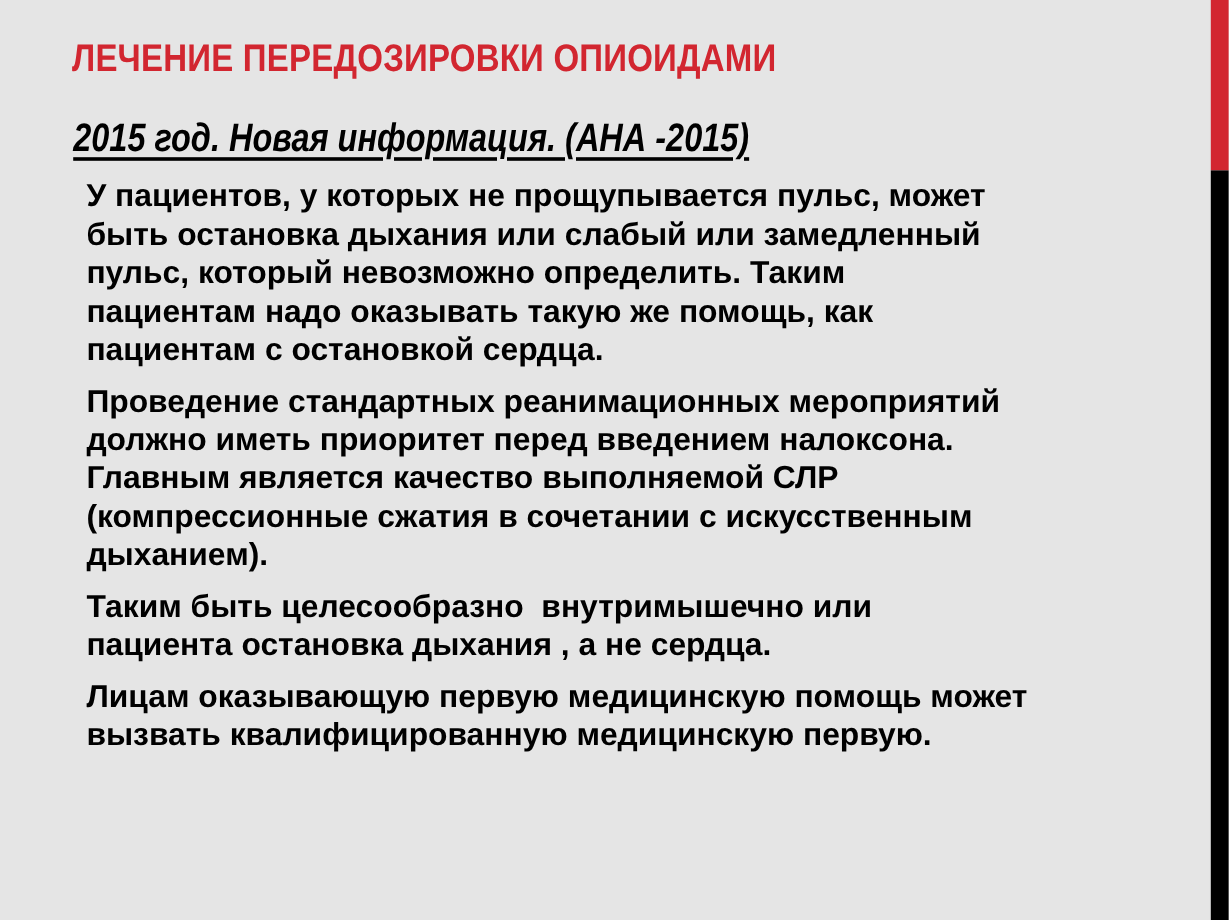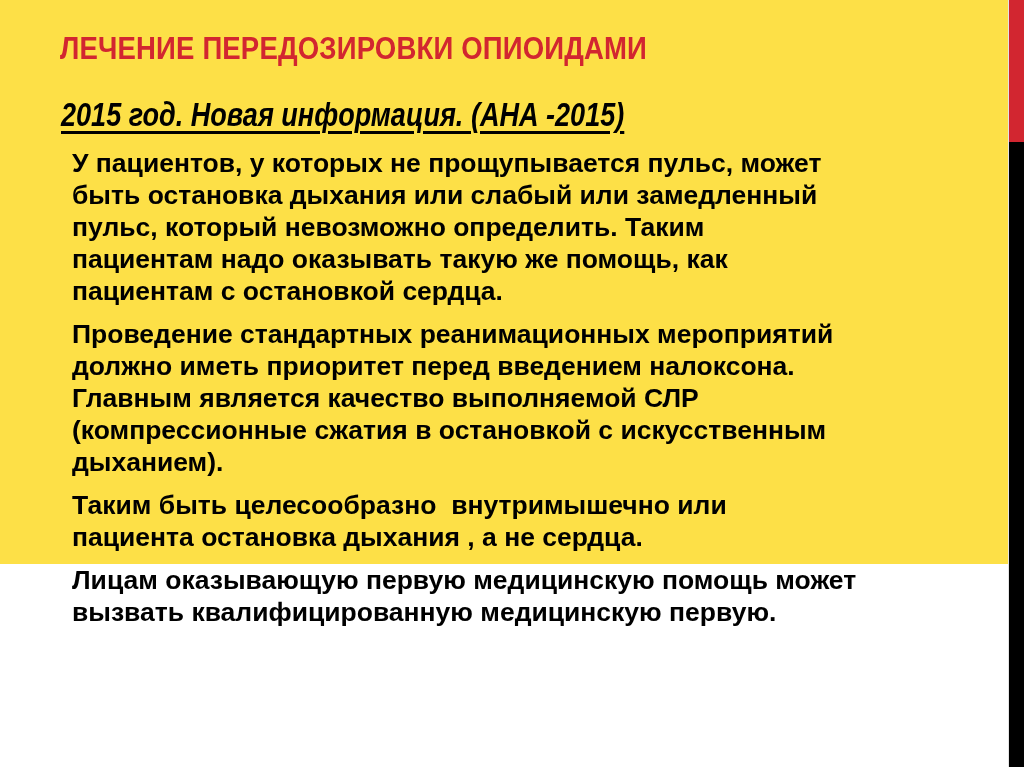--- a/index.html
+++ b/index.html
@@ -6,22 +6,22 @@
     margin: 0;
     padding: 0;
     width: 1024px;
     height: 767px;
     overflow: hidden;
     background: #ffffff;
   }
   .slide {
     position: relative;
     width: 1024px;
-    height: 564px;
-    background: #fde047;
+    height: 767px;
+    background: #e5e5e5;
   }
   .side-bar {
     position: absolute;
     left: 1009px;
     top: 0;
     width: 15px;
     height: 767px;
   }
   .side-bar .red {
     position: absolute;
@@ -104,21 +104,21 @@
       <span class="line">У пациентов, у которых не прощупывается пульс, может</span>
       <span class="line">быть остановка дыхания или слабый или замедленный</span>
       <span class="line">пульс, который невозможно определить. Таким</span>
       <span class="line">пациентам надо оказывать такую же помощь, как</span>
       <span class="line">пациентам с остановкой сердца.</span>
     </div>
     <div class="para">
       <span class="line">Проведение стандартных реанимационных мероприятий</span>
       <span class="line">должно иметь приоритет перед введением налоксона.</span>
       <span class="line">Главным является качество выполняемой СЛР</span>
-      <span class="line">(компрессионные сжатия в остановкой с искусственным</span>
+      <span class="line">(компрессионные сжатия в сочетании с искусственным</span>
       <span class="line">дыханием).</span>
     </div>
     <div class="para">
       <span class="line">Таким быть целесообразно  внутримышечно или</span>
       <span class="line">пациента остановка дыхания , а не сердца.</span>
     </div>
     <div class="para">
       <span class="line">Лицам оказывающую первую медицинскую помощь может</span>
       <span class="line">вызвать квалифицированную медицинскую первую.</span>
     </div>

